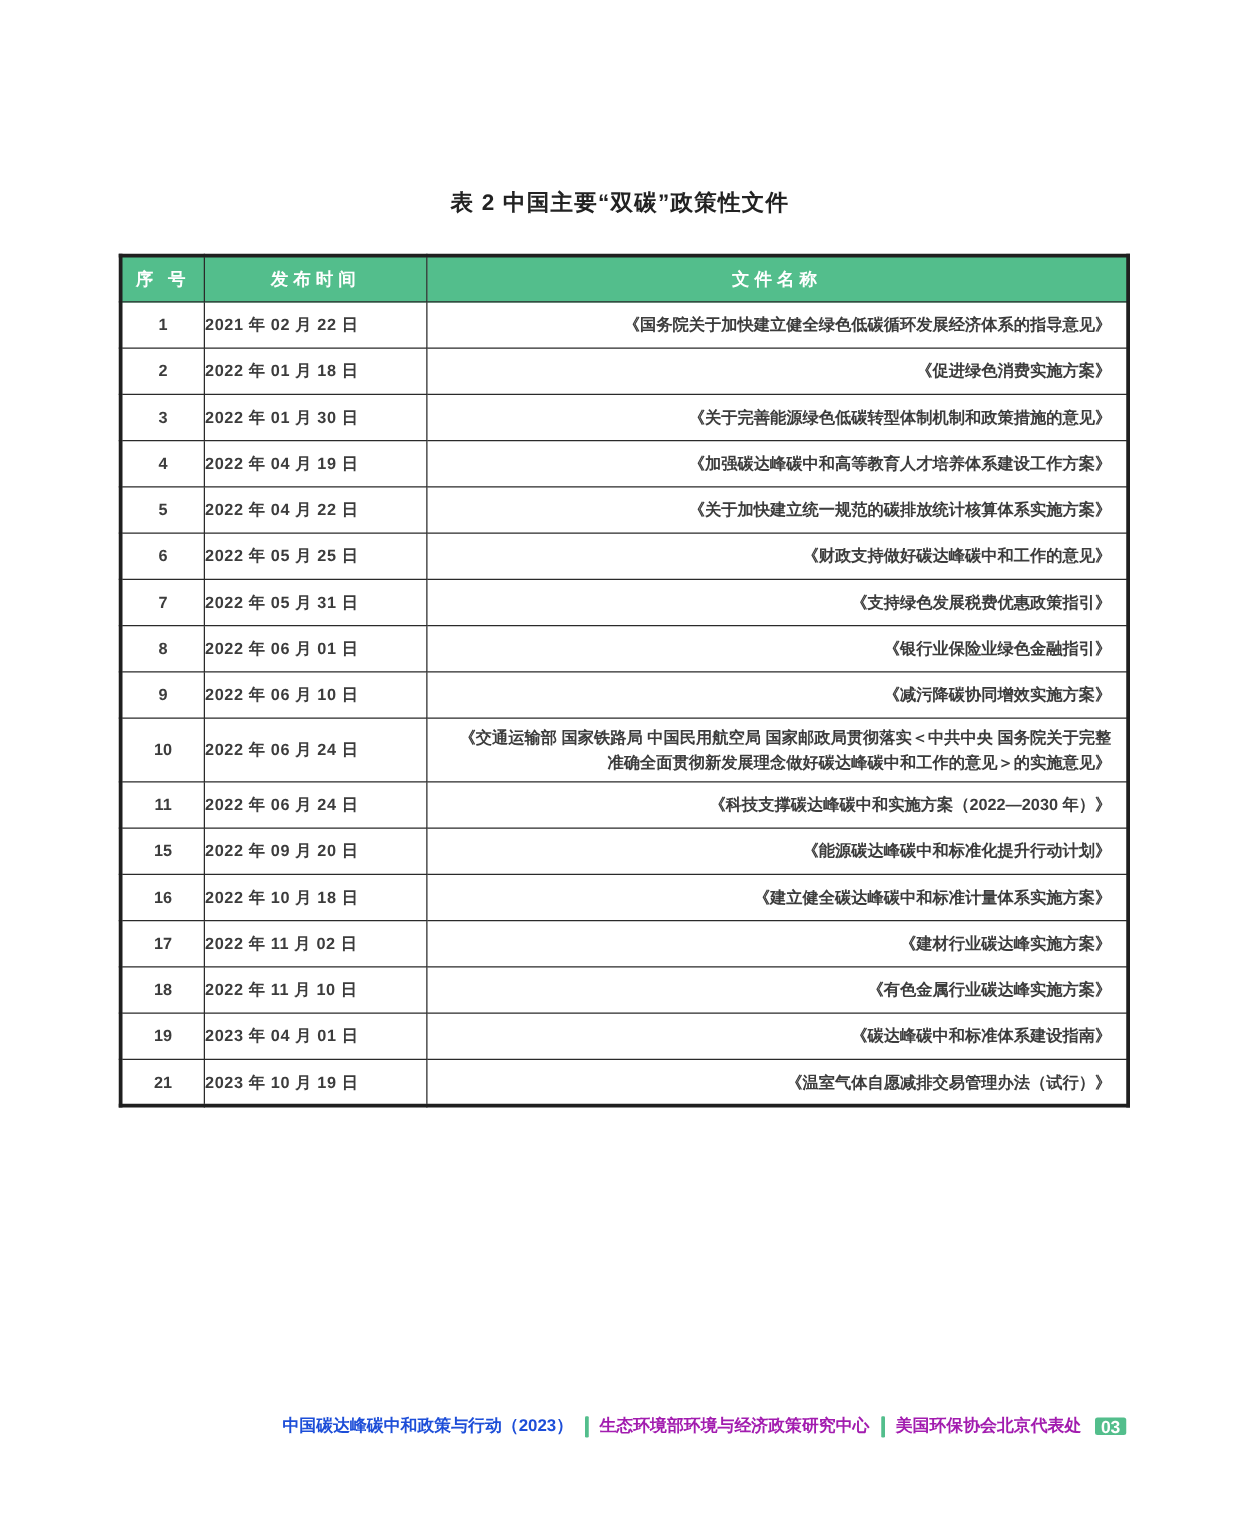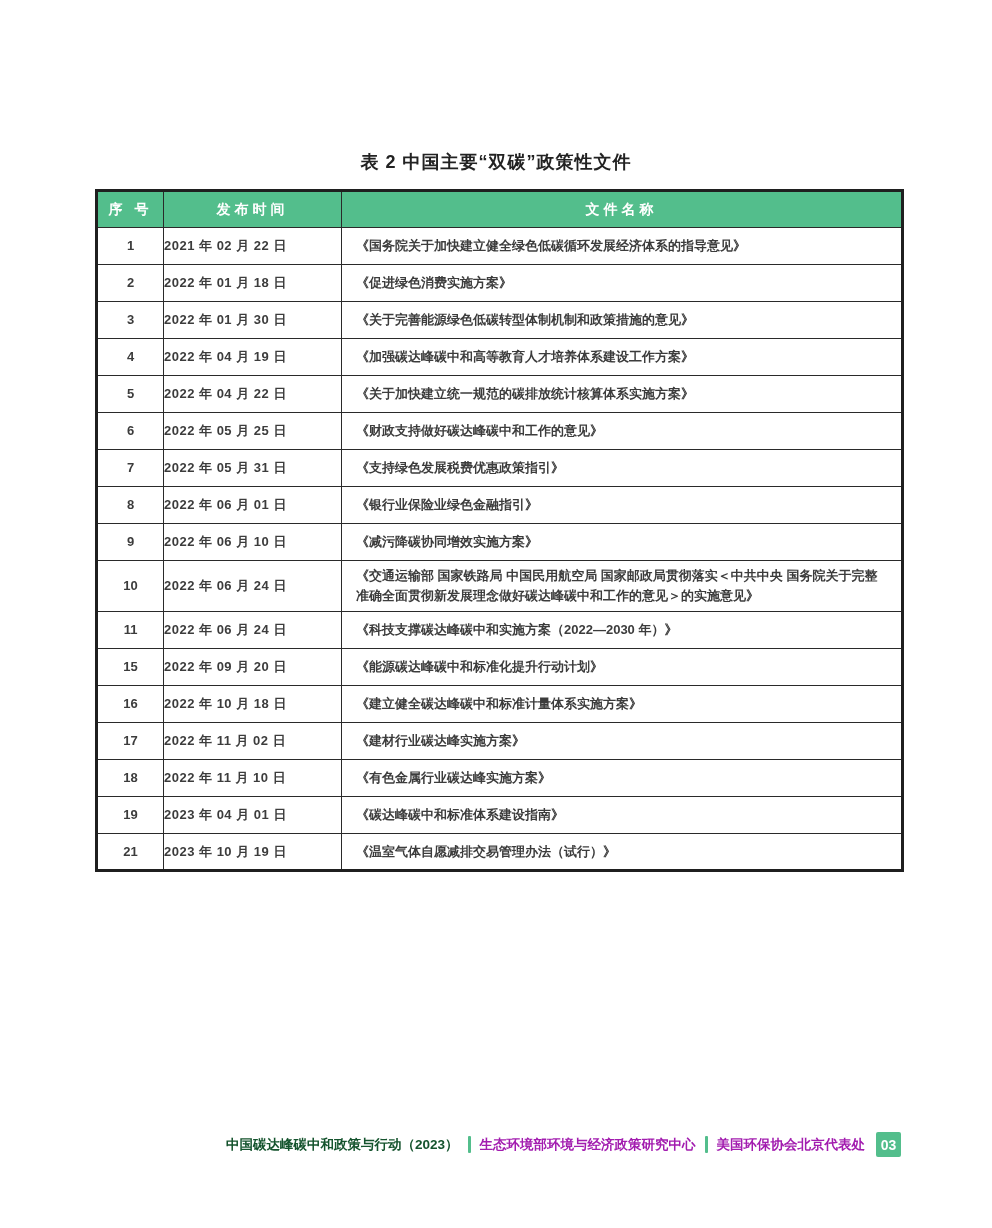--- a/index.html
+++ b/index.html
@@ -17,21 +17,21 @@
     top: 150px; left: 0; right: 0;
     text-align: center;
     font-size: 18px;
     font-weight: bold;
     color: #222222;
     letter-spacing: 1px;
   }
 
   .table-wrap {
     position: absolute;
-    top: 189px; left: 95px; width: 768px;
+    top: 203px; left: 95px; width: 768px;
   }
   table.policy-table {
     width: 100%;
     border-collapse: collapse;
     table-layout: fixed;
     border: 3px solid #1f1f1f;
   }
   table.policy-table th, table.policy-table td {
     border: 1px solid #2a2a2a;
     font-weight: bold;
@@ -49,42 +49,42 @@
     height: 37px;
     font-size: 13px;
     color: #3c3c3c;
     line-height: 1.55;
   }
   col.c-no   { width: 67px;  }
   col.c-date { width: 178px; }
   col.c-name { width: 561px; }
   td.col-no   { text-align: center; font-size: 13px; }
   td.col-date { text-align: left; letter-spacing: 0.5px; }
-  td.col-name { text-align: left; padding: 5px 12px 5px 14px; }
+  td.col-name { text-align: right; padding: 5px 12px 5px 14px; }
 
   .footer {
     position: absolute;
     top: 1132px;
     right: 91px;
     display: flex;
     align-items: center;
     gap: 9px;
     font-size: 13.5px;
     font-weight: bold;
     white-space: nowrap;
   }
-  .footer .report-title { color: #14532d; margin-left: 20px; }
+  .footer .report-title { color: #1d4ed8; margin-left: 20px; }
   .footer .sep {
     width: 3px; height: 17px;
     background: #53be8c;
     border-radius: 1px;
   }
   .footer .org { color: #a21caf; }
   .footer .page-badge {
-    width: 25px; height: 25px;
+    width: 25px; height: 14px;
     background: #53be8c;
     color: #ffffff;
     font-size: 14px;
     font-weight: bold;
     display: flex; align-items: center; justify-content: center;
     border-radius: 2px;
     margin-left: 2px;
   }
 </style>
 </head>

